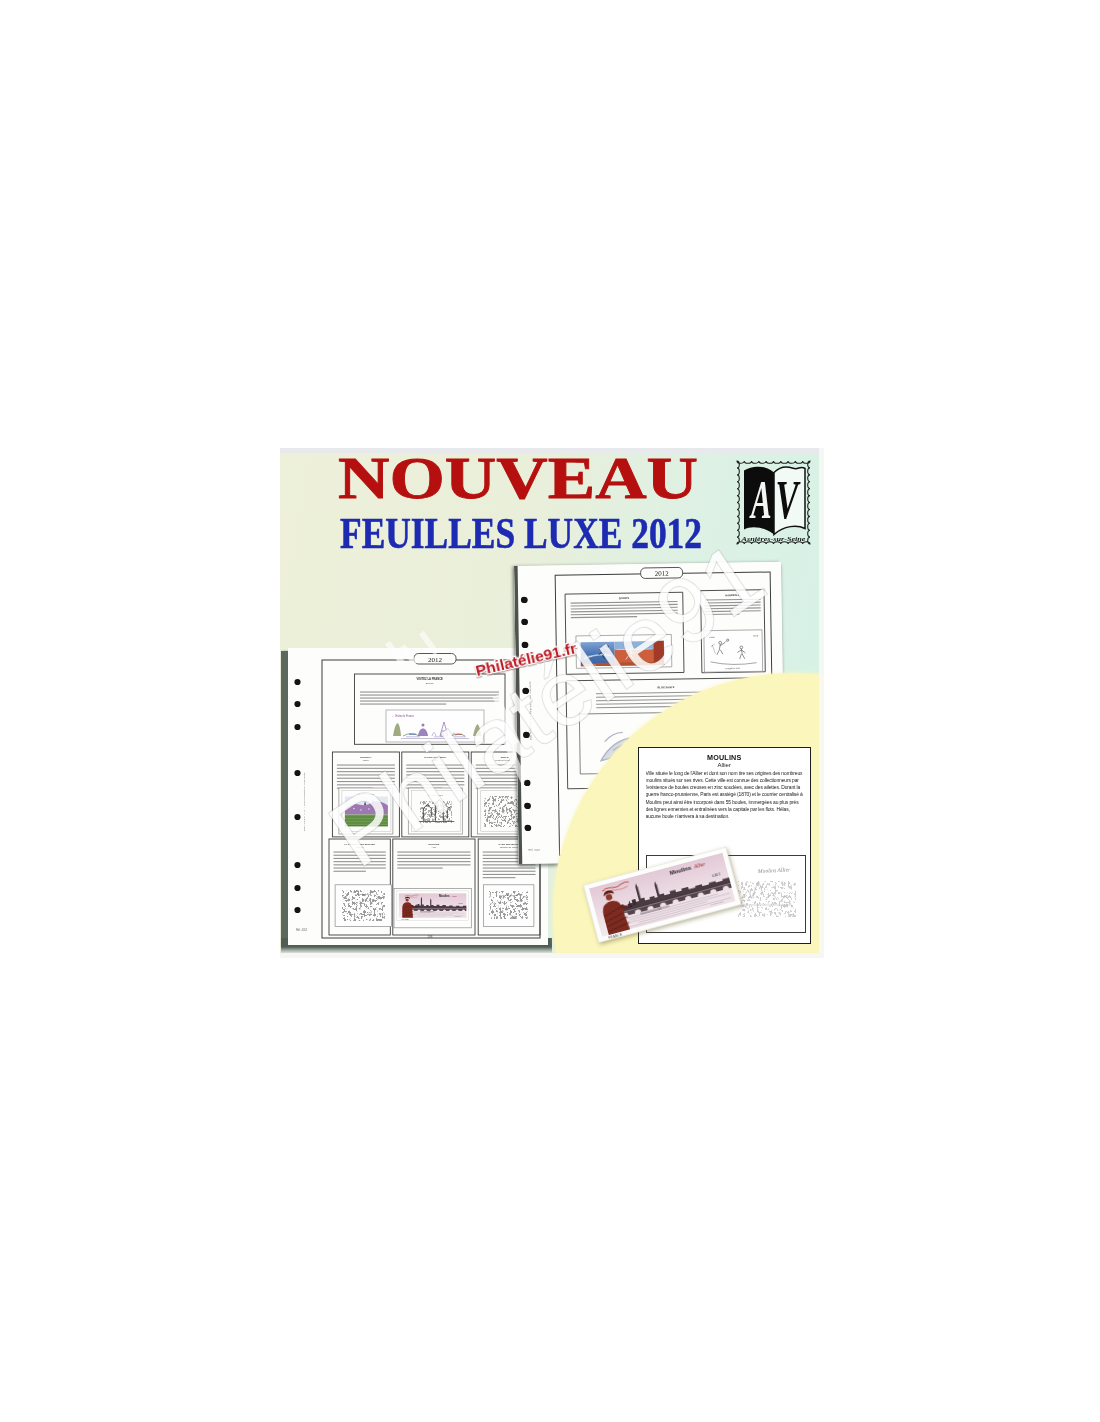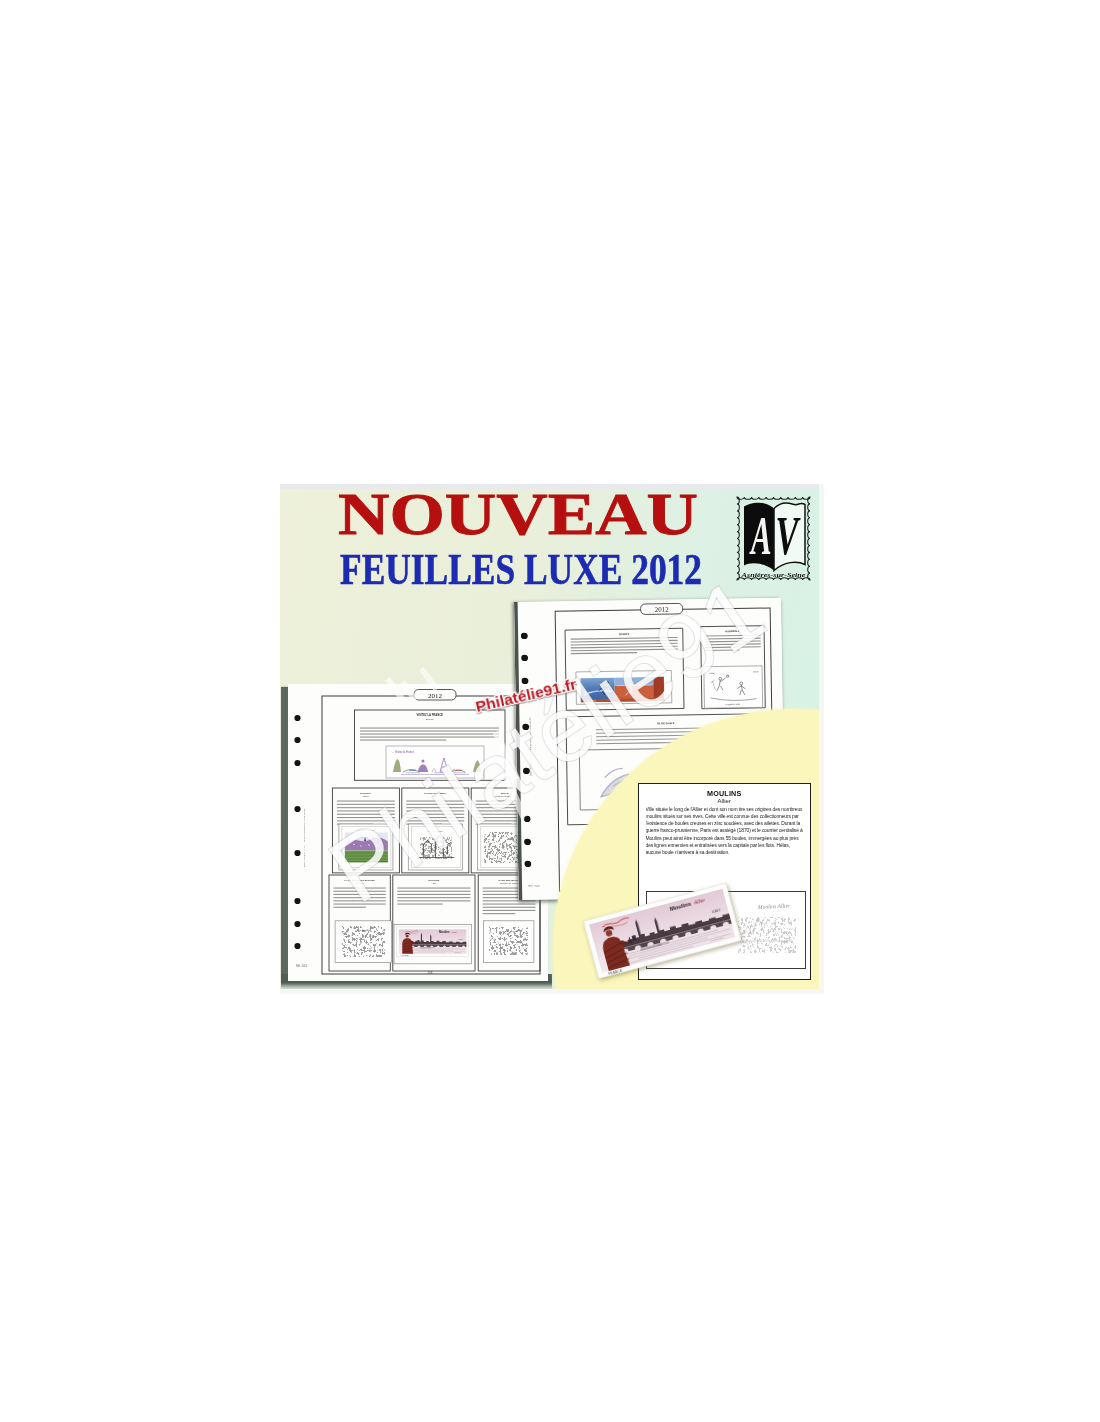--- a/index.html
+++ b/index.html
@@ -1,17 +1,17 @@
 <!DOCTYPE html>
 <html><head><meta charset="utf-8">
 <style>
 html,body{margin:0;padding:0;background:#ffffff;width:1100px;height:1422px;overflow:hidden}
 *{box-sizing:border-box}
 .abs{position:absolute}
-#photo{position:absolute;left:280px;top:484px;width:544px;height:510px;overflow:hidden;filter:blur(0.45px);
+#photo{position:absolute;left:280px;top:448px;width:544px;height:510px;overflow:hidden;filter:blur(0.45px);
  background:linear-gradient(100deg,#eef0d9 0%,#e9efda 42%,#ddf1e4 68%,#d6f2e7 100%)}
 #topstrip{left:0;top:0;width:544px;height:5px;background:#e7e9ec}
 #lpshL{left:1px;top:203px;width:8px;height:295px;background:#5c685f;box-shadow:1px 0 2px rgba(70,80,70,.6)}
 #lpshB{left:1px;top:490px;width:271px;height:16px;background:linear-gradient(#505c54 0 55%,#9daaa0 75%,#dfe5df 95%)}
 #lpage{left:8px;top:200px;width:260px;height:297px;background:#fdfdfc}
 #rpage{left:234px;top:118px;width:267px;height:298px;background:#fdfdfc;transform:rotate(-0.9deg);
  transform-origin:0 0;box-shadow:-2px 0 3px rgba(40,40,40,.35),0 3px 3px rgba(90,100,90,.55)}
 #ycirc{left:273px;top:225px;width:482px;height:482px;border-radius:50%;background:#fbf6bb;box-shadow:0 0 4px #fbf6bb}
 #mcard{left:357.5px;top:299px;width:173.5px;height:197px;background:#fff;border:1.6px solid #1e1e1e}
 #mtitle{position:absolute;left:0;top:5px;width:100%;text-align:center;font-family:"Liberation Sans",sans-serif;

